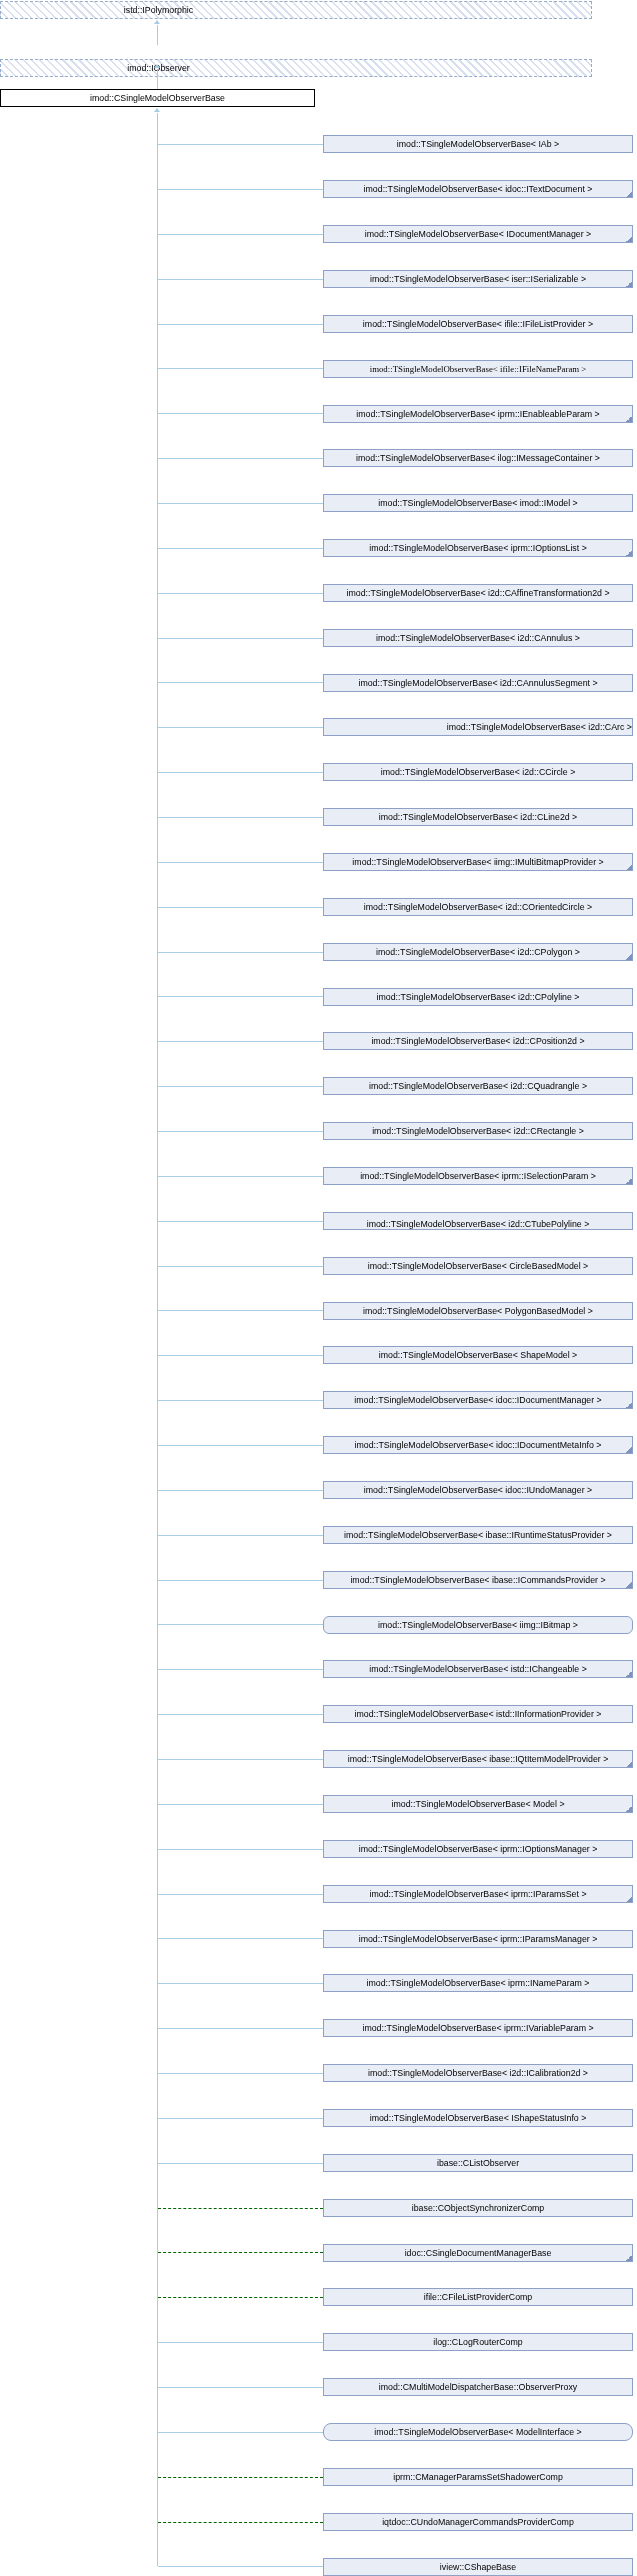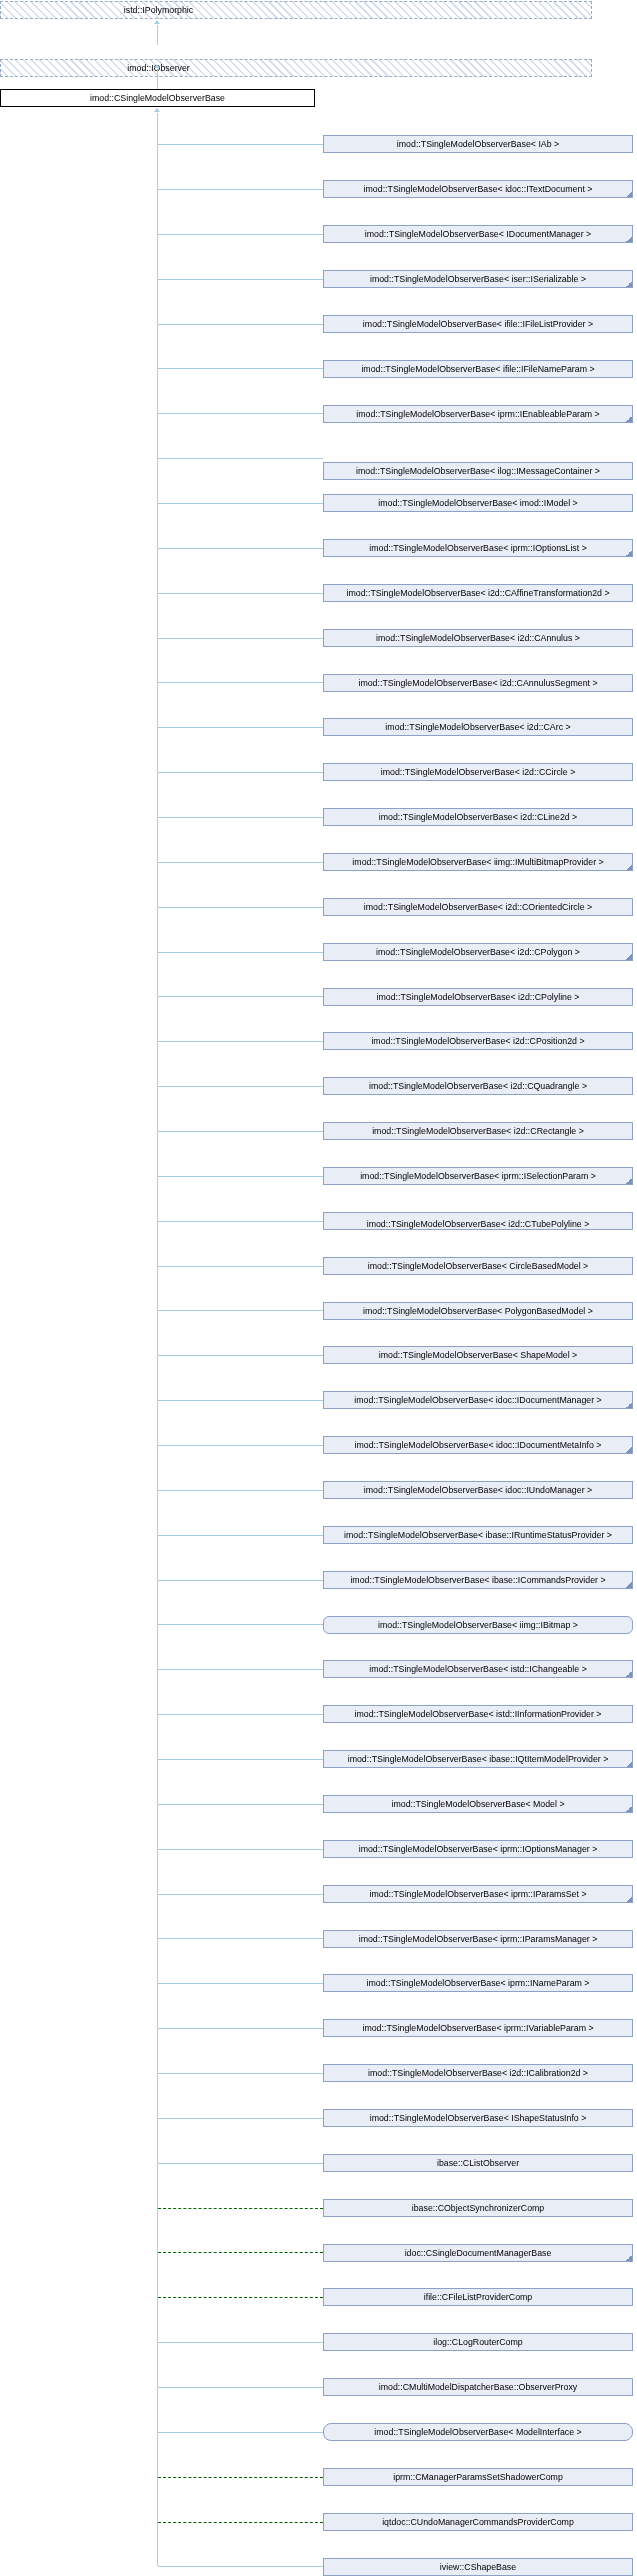--- a/index.html
+++ b/index.html
@@ -86,30 +86,30 @@
       <div class="edge" style="top: 279px;"></div>
       <div class="node child" style="top: 270px;">
         <span>imod::TSingleModelObserverBase&lt; iser::ISerializable &gt;</span>
         <i class="fold"></i>
       </div>
       <div class="edge" style="top: 324px;"></div>
       <div class="node child" style="top: 315px;">
         <span>imod::TSingleModelObserverBase&lt; ifile::IFileListProvider &gt;</span>
       </div>
       <div class="edge" style="top: 368px;"></div>
-      <div class="node child" style="top: 360px;">
+      <div class="node child" style="top: 360px; font-family: Liberation Serif, serif;">
         <span>imod::TSingleModelObserverBase&lt; ifile::IFileNameParam &gt;</span>
       </div>
       <div class="edge" style="top: 413px;"></div>
       <div class="node child" style="top: 405px;">
         <span>imod::TSingleModelObserverBase&lt; iprm::IEnableableParam &gt;</span>
         <i class="fold"></i>
       </div>
       <div class="edge" style="top: 458px;"></div>
-      <div class="node child" style="top: 462px;">
+      <div class="node child" style="top: 449px;">
         <span>imod::TSingleModelObserverBase&lt; ilog::IMessageContainer &gt;</span>
       </div>
       <div class="edge" style="top: 503px;"></div>
       <div class="node child" style="top: 494px;">
         <span>imod::TSingleModelObserverBase&lt; imod::IModel &gt;</span>
       </div>
       <div class="edge" style="top: 548px;"></div>
       <div class="node child" style="top: 539px;">
         <span>imod::TSingleModelObserverBase&lt; iprm::IOptionsList &gt;</span>
         <i class="fold"></i>
@@ -120,21 +120,21 @@
       </div>
       <div class="edge" style="top: 638px;"></div>
       <div class="node child" style="top: 629px;">
         <span>imod::TSingleModelObserverBase&lt; i2d::CAnnulus &gt;</span>
       </div>
       <div class="edge" style="top: 682px;"></div>
       <div class="node child" style="top: 674px;">
         <span>imod::TSingleModelObserverBase&lt; i2d::CAnnulusSegment &gt;</span>
       </div>
       <div class="edge" style="top: 727px;"></div>
-      <div class="node child" style="top: 718px;">
+      <div class="node child" style="top: 718px; justify-content: flex-end;">
         <span>imod::TSingleModelObserverBase&lt; i2d::CArc &gt;</span>
       </div>
       <div class="edge" style="top: 772px;"></div>
       <div class="node child" style="top: 763px;">
         <span>imod::TSingleModelObserverBase&lt; i2d::CCircle &gt;</span>
       </div>
       <div class="edge" style="top: 817px;"></div>
       <div class="node child" style="top: 808px;">
         <span>imod::TSingleModelObserverBase&lt; i2d::CLine2d &gt;</span>
       </div>

